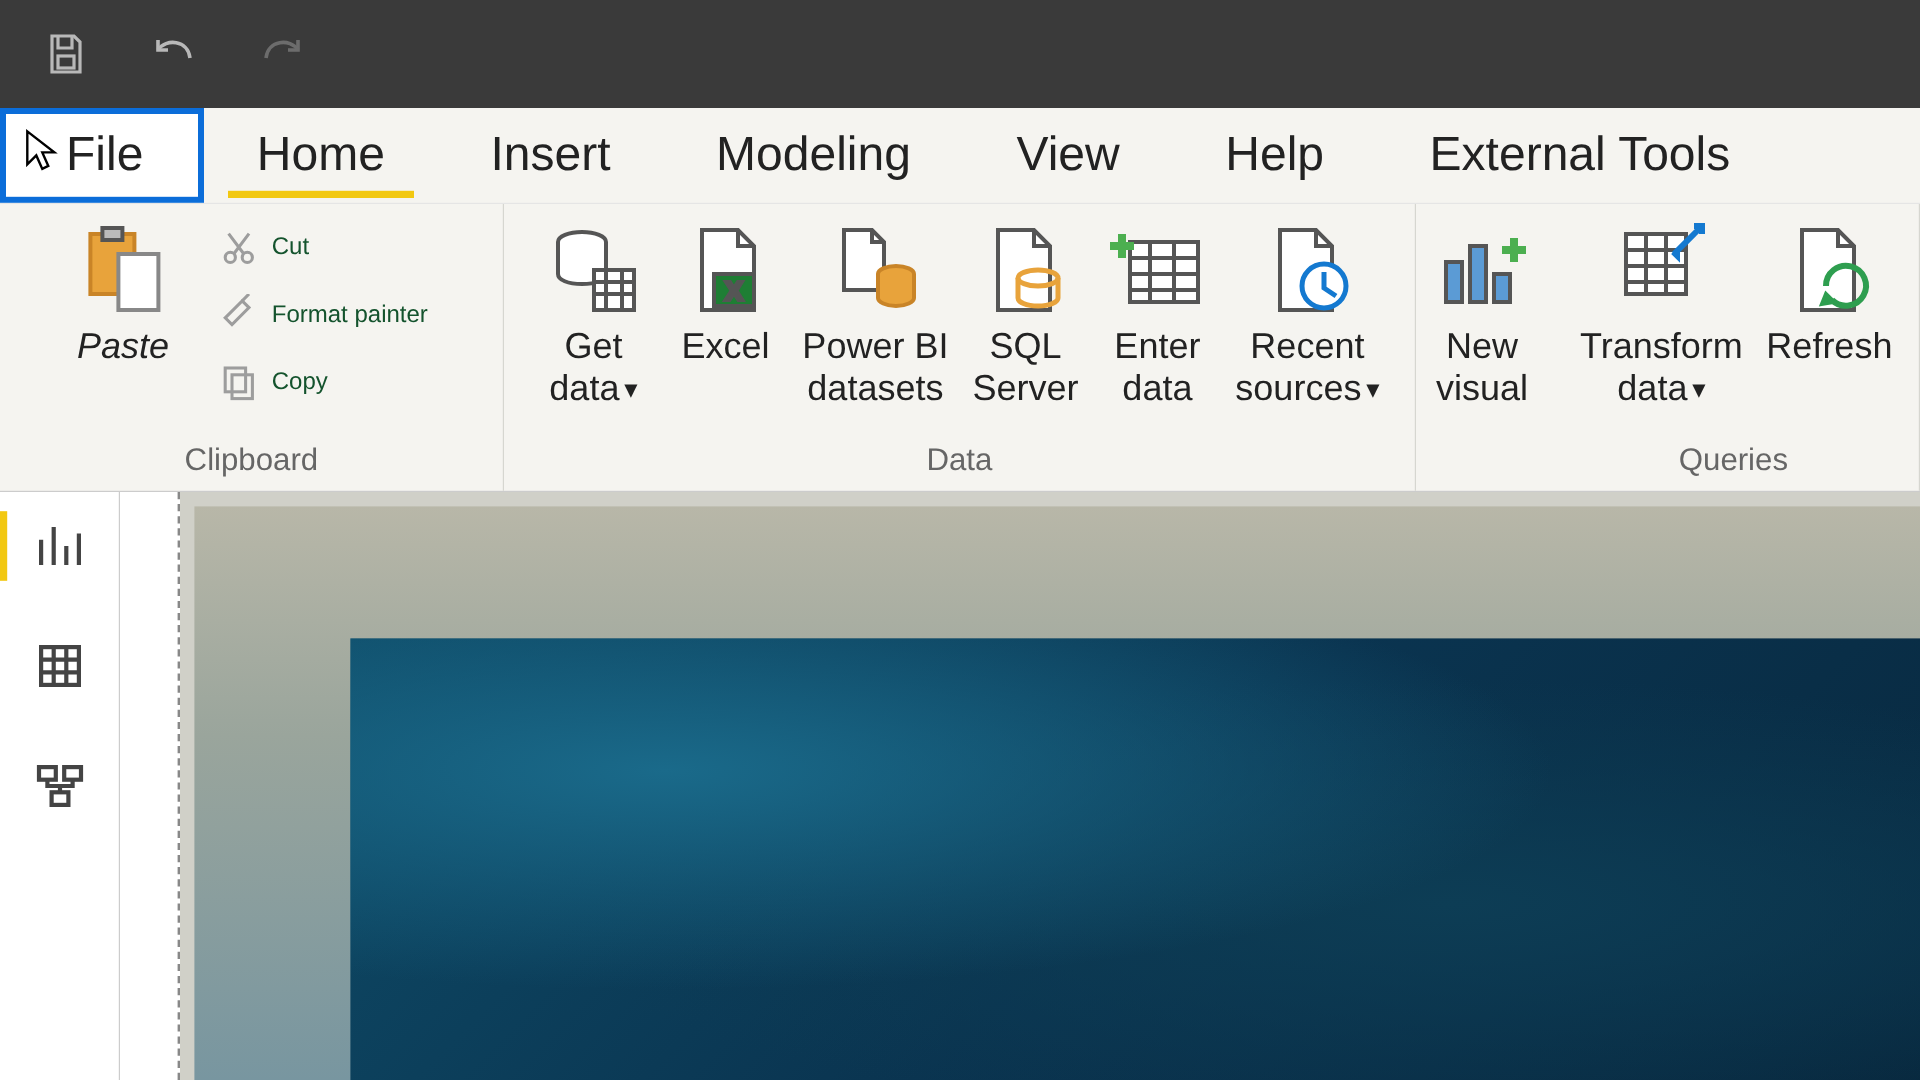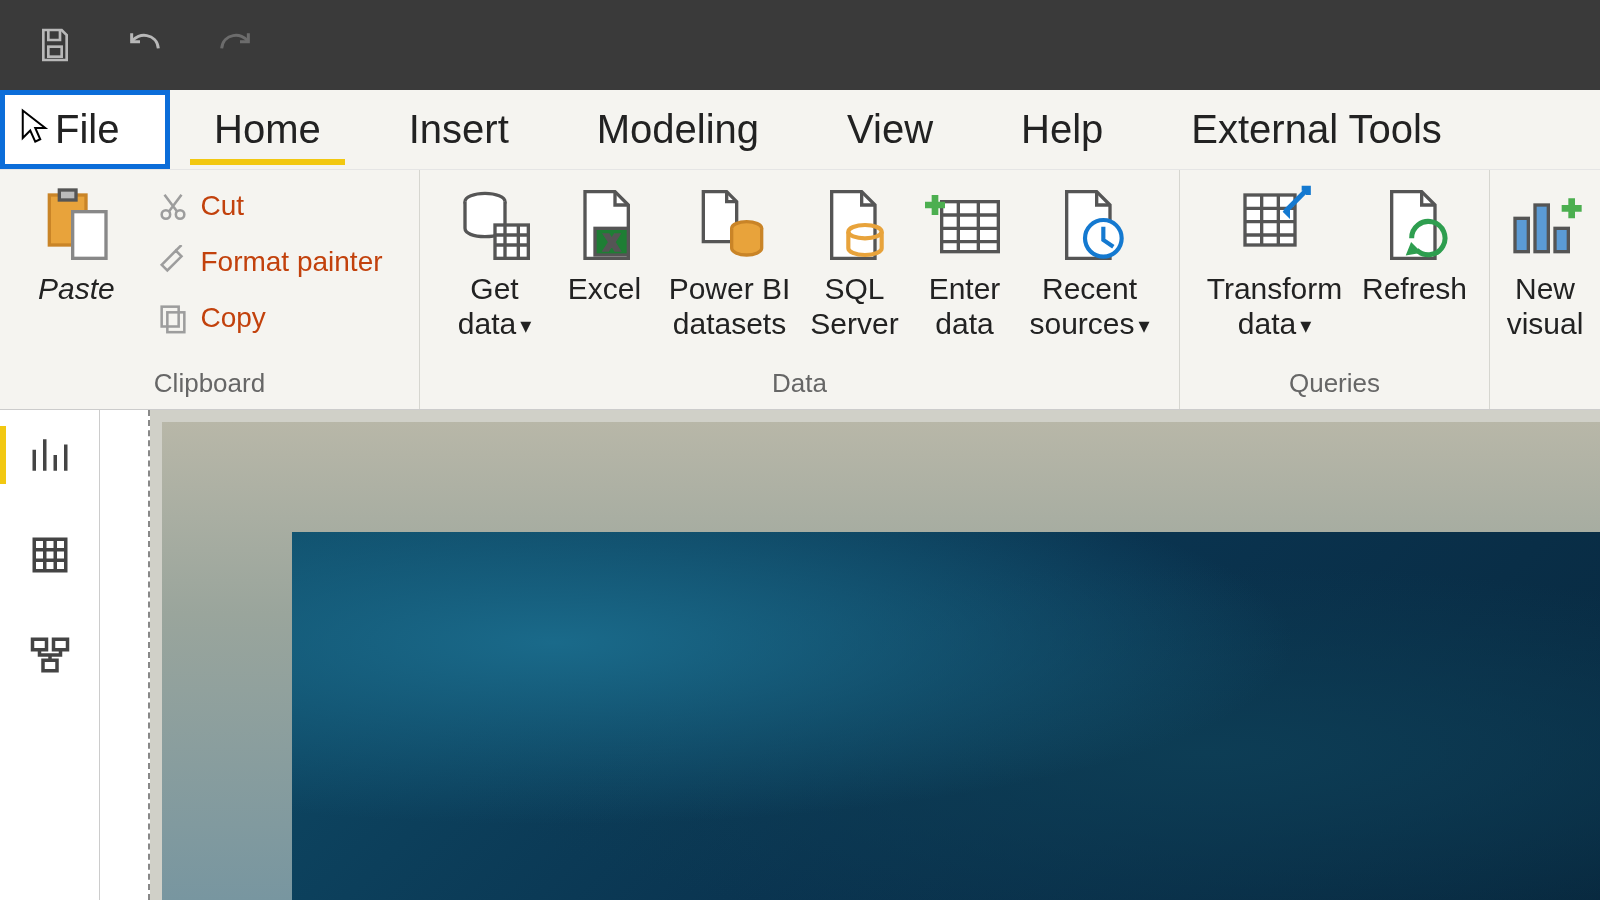--- a/index.html
+++ b/index.html
@@ -88,22 +88,22 @@
   .big-btn .ic { height: 82px; display:flex; align-items:center; justify-content:center; }
   .big-btn .ic svg { width: 80px; height: 80px; }
   .big-btn .lbl { font-size: 30px; color: #222; text-align: center; line-height: 1.15; }
   .chev { display:inline-block; margin-left:4px; font-size: 22px; vertical-align: middle; }
   .mini-btn {
     display: flex;
     align-items: center;
     gap: 10px;
     height: 56px;
     padding: 0 10px;
-    color: #c2410c;
-    font-size: 28px;
+    color: #14532d;
+    font-size: 20px;
     cursor: default;
   }
   .mini-btn svg { width: 34px; height: 34px; }
   .clipboard-col { display:flex; flex-direction:column; }
   .clipboard-body { display:flex; align-items:flex-start; gap:20px; }
   .paste-btn { width: 100px; font-style: italic; }
 
   
   .workspace {
     display: flex;
@@ -316,20 +316,37 @@
             <circle cx="32" cy="32" r="11" fill="#fff" stroke="#1479d0" stroke-width="2.5"></circle>
             <path d="M32 25v8l6 4" stroke="#1479d0" stroke-width="2.5"></path>
           </svg>
         </div>
         <div class="lbl"><span>Recent sources</span><span class="chev">▾</span></div>
       </div>
     </div>
     <div class="group-label">Data</div>
   </div>
 
+  <div class="group" style="border-right:none; width:110px; overflow:hidden">
+    <div class="group-body">
+      <div class="big-btn">
+        <div class="ic">
+          <svg viewBox="0 0 48 48" fill="none" stroke="#555" stroke-width="2">
+            <rect x="6" y="20" width="8" height="20" fill="#5b9bd5"></rect>
+            <rect x="18" y="12" width="8" height="28" fill="#5b9bd5"></rect>
+            <rect x="30" y="26" width="8" height="14" fill="#5b9bd5"></rect>
+            <path d="M40 8v12M34 14h12" stroke="#4caf50" stroke-width="4"></path>
+          </svg>
+        </div>
+        <div class="lbl">New visual</div>
+      </div>
+    </div>
+    <div class="group-label">&nbsp;</div>
+  </div>
+
   <div class="group" style="width:310px">
     <div class="group-body">
       <div class="big-btn" style="width:160px">
         <div class="ic">
           <svg viewBox="0 0 48 48" fill="none" stroke="#555" stroke-width="2">
             <rect x="6" y="6" width="30" height="30" fill="#fff"></rect>
             <path d="M6 14h30M6 22h30M6 30h30M16 6v30M26 6v30"></path>
             <path d="M30 16 L44 2" stroke="#1479d0" stroke-width="3"></path>
             <path d="M40 2 L44 2 L44 6" stroke="#1479d0" stroke-width="3"></path>
             <path d="M32 14 L30 16 L32 18z" fill="#1479d0" stroke="#1479d0"></path>
@@ -343,37 +360,20 @@
             <path d="M10 4h18l8 8v32H10z" fill="#fff"></path>
               <path d="M28 4v8h8"></path>
             <path d="M22 32a10 10 0 1 1 3 7" stroke="#2e9e4f" stroke-width="3" fill="none"></path>
             <path d="M22 36l-2 5 6-1z" fill="#2e9e4f" stroke="#2e9e4f"></path>
           </svg>
         </div>
         <div class="lbl">Refresh</div>
       </div>
     </div>
     <div class="group-label">Queries</div>
-  </div>
-
-  <div class="group" style="border-right:none; width:110px; overflow:hidden">
-    <div class="group-body">
-      <div class="big-btn">
-        <div class="ic">
-          <svg viewBox="0 0 48 48" fill="none" stroke="#555" stroke-width="2">
-            <rect x="6" y="20" width="8" height="20" fill="#5b9bd5"></rect>
-            <rect x="18" y="12" width="8" height="28" fill="#5b9bd5"></rect>
-            <rect x="30" y="26" width="8" height="14" fill="#5b9bd5"></rect>
-            <path d="M40 8v12M34 14h12" stroke="#4caf50" stroke-width="4"></path>
-          </svg>
-        </div>
-        <div class="lbl">New visual</div>
-      </div>
-    </div>
-    <div class="group-label">&nbsp;</div>
   </div>
 
 </div>
 
 <div class="workspace">
   <div class="view-rail">
     <div class="active-marker"></div>
     <div class="view-btn">
       <svg viewBox="0 0 24 24" fill="none" stroke-width="2">
         <path d="M3 21V9M9 21V3M15 21V12M21 21V6"></path>

